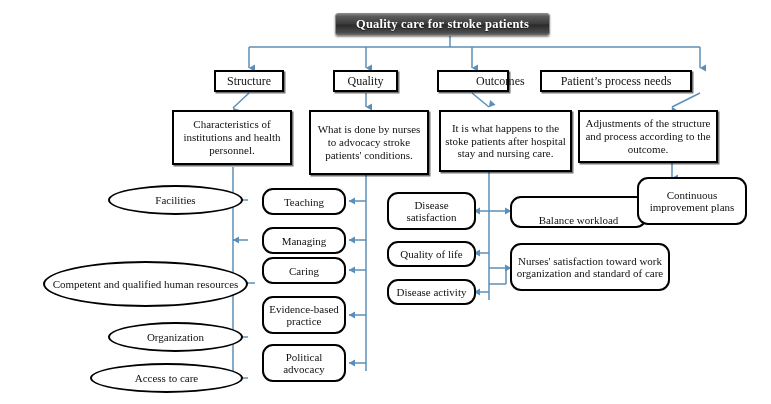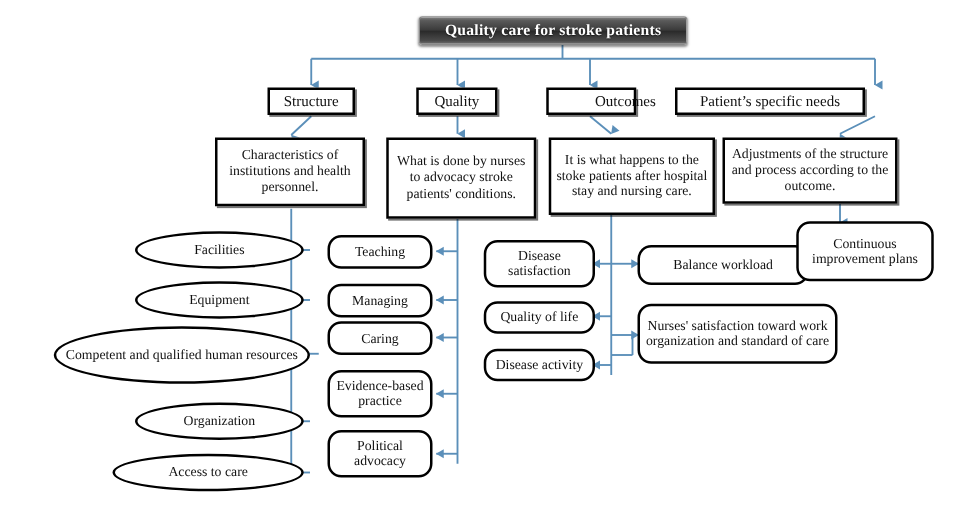--- a/index.html
+++ b/index.html
@@ -156,42 +156,39 @@
   <div class="node rect-node fs-12" style="left:214px; top:70px; width:70px; height:22px;">
     <span>Structure</span>
   </div>
   <div class="node rect-node fs-12" style="left:333px; top:70px; width:65px; height:22px;">
     <span>Quality</span>
   </div>
   <div class="node rect-node fs-12" style="left:437px; top:70px; width:72px; height:22px;padding-left:34px;">
     <span>Outcomes</span>
   </div>
   <div class="node rect-node fs-12" style="left:540px; top:70px; width:152px; height:22px;">
-    <span>Patient’s specific needs</span>
+    <span>Patient’s process needs</span>
   </div>
 
   <div class="node rect-node fs-11 lh-norm" style="left:172px; top:110px; width:120px; height:55px;">
     <span>Characteristics of institutions and health personnel.</span>
   </div>
   <div class="node rect-node fs-11 lh-norm" style="left:309px; top:110px; width:120px; height:65px;">
     <span>What is done by nurses to advocacy stroke patients' conditions.</span>
   </div>
   <div class="node rect-node fs-11 lh-norm" style="left:439px; top:110px; width:133px; height:62px;">
     <span>It is what happens to the stoke patients after hospital stay and nursing care.</span>
   </div>
   <div class="node rect-node fs-11 lh-norm" style="left:578px; top:110px; width:140px; height:53px;">
     <span>Adjustments of the structure and process according to the outcome.</span>
   </div>
 
   <div class="node ellipse-node fs-11" style="left:108px; top:185px; width:135px; height:30px;">
     <span>Facilities</span>
   </div>
-  <div class="node ellipse-node fs-11" style="left:108px; top:225px; width:135px; height:30px;">
-    <span>Equipment</span>
-  </div>
   <div class="node ellipse-node fs-11 lh-tight" style="left:43px; top:261px; width:205px; height:46px;">
     <span>Competent and qualified human resources</span>
   </div>
   <div class="node ellipse-node fs-11" style="left:108px; top:322px; width:135px; height:30px;">
     <span>Organization</span>
   </div>
   <div class="node ellipse-node fs-11" style="left:90px; top:363px; width:153px; height:30px;">
     <span>Access to care</span>
   </div>
 
@@ -214,21 +211,21 @@
   <div class="node round-node fs-11 lh-tight" style="left:387px; top:192px; width:89px; height:38px;">
     <span>Disease satisfaction</span>
   </div>
   <div class="node round-node fs-11" style="left:387px; top:241px; width:89px; height:26px;">
     <span>Quality of life</span>
   </div>
   <div class="node round-node fs-11" style="left:387px; top:279px; width:89px; height:26px;">
     <span>Disease activity</span>
   </div>
 
-  <div class="node round-node fs-11" style="left:510px; top:196px; width:137px; height:32px;">
+  <div class="node round-node fs-11" style="left:510px; top:196px; width:137px; height:32px;align-items:flex-end;">
     <span>Balance workload</span>
   </div>
   <div class="node round-node fs-11 lh-tight" style="left:510px; top:243px; width:160px; height:48px;">
     <span>Nurses' satisfaction toward work organization and standard of care</span>
   </div>
   <div class="node round-node fs-11 lh-tight" style="left:637px; top:177px; width:110px; height:48px;">
     <span>Continuous improvement plans</span>
   </div>
 
 </div>

